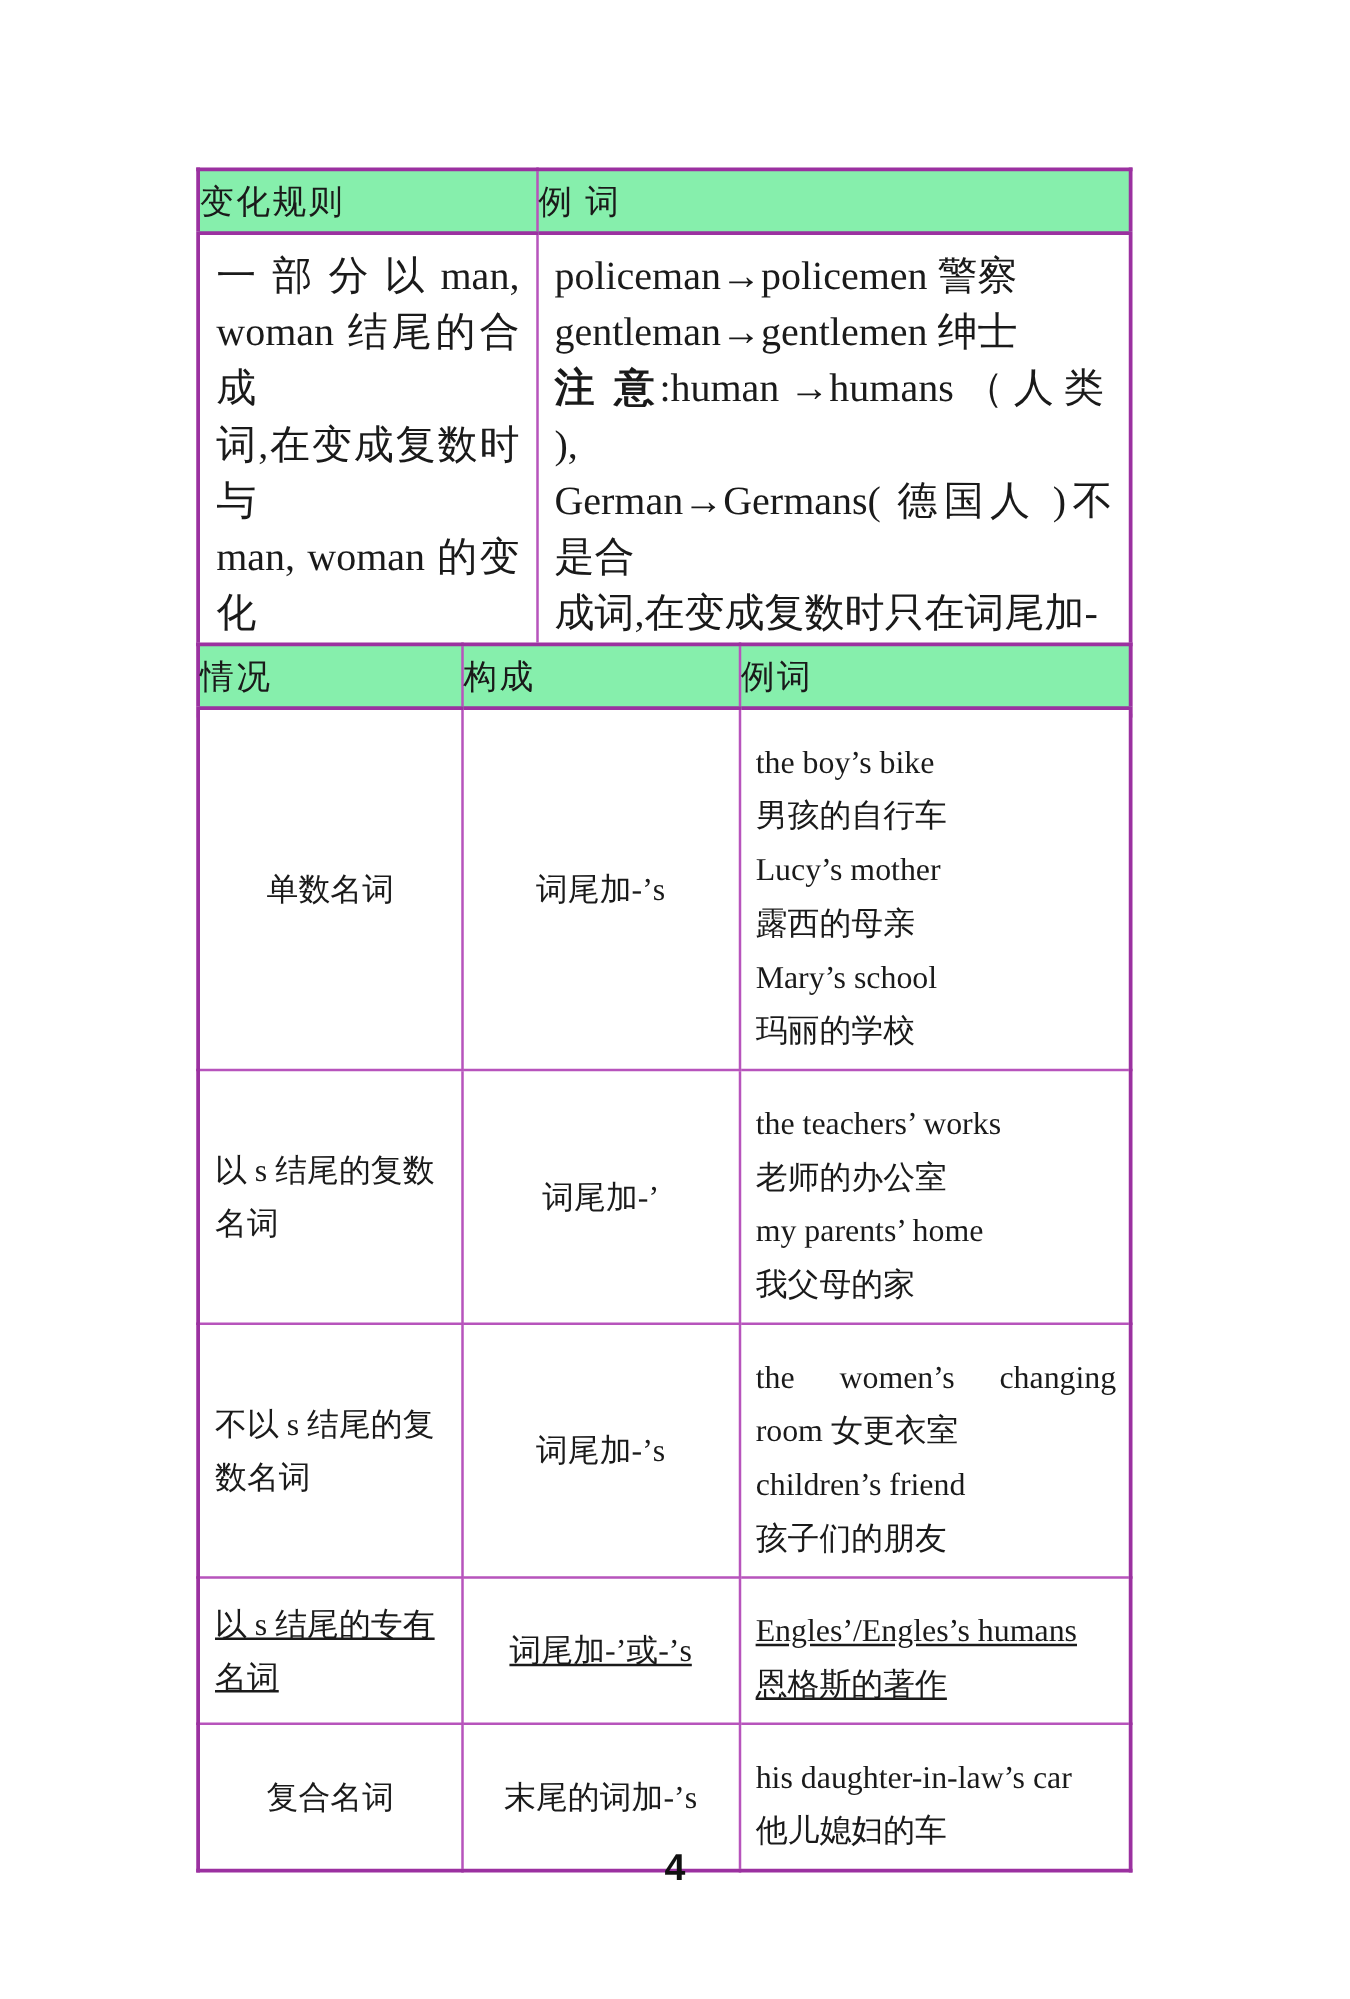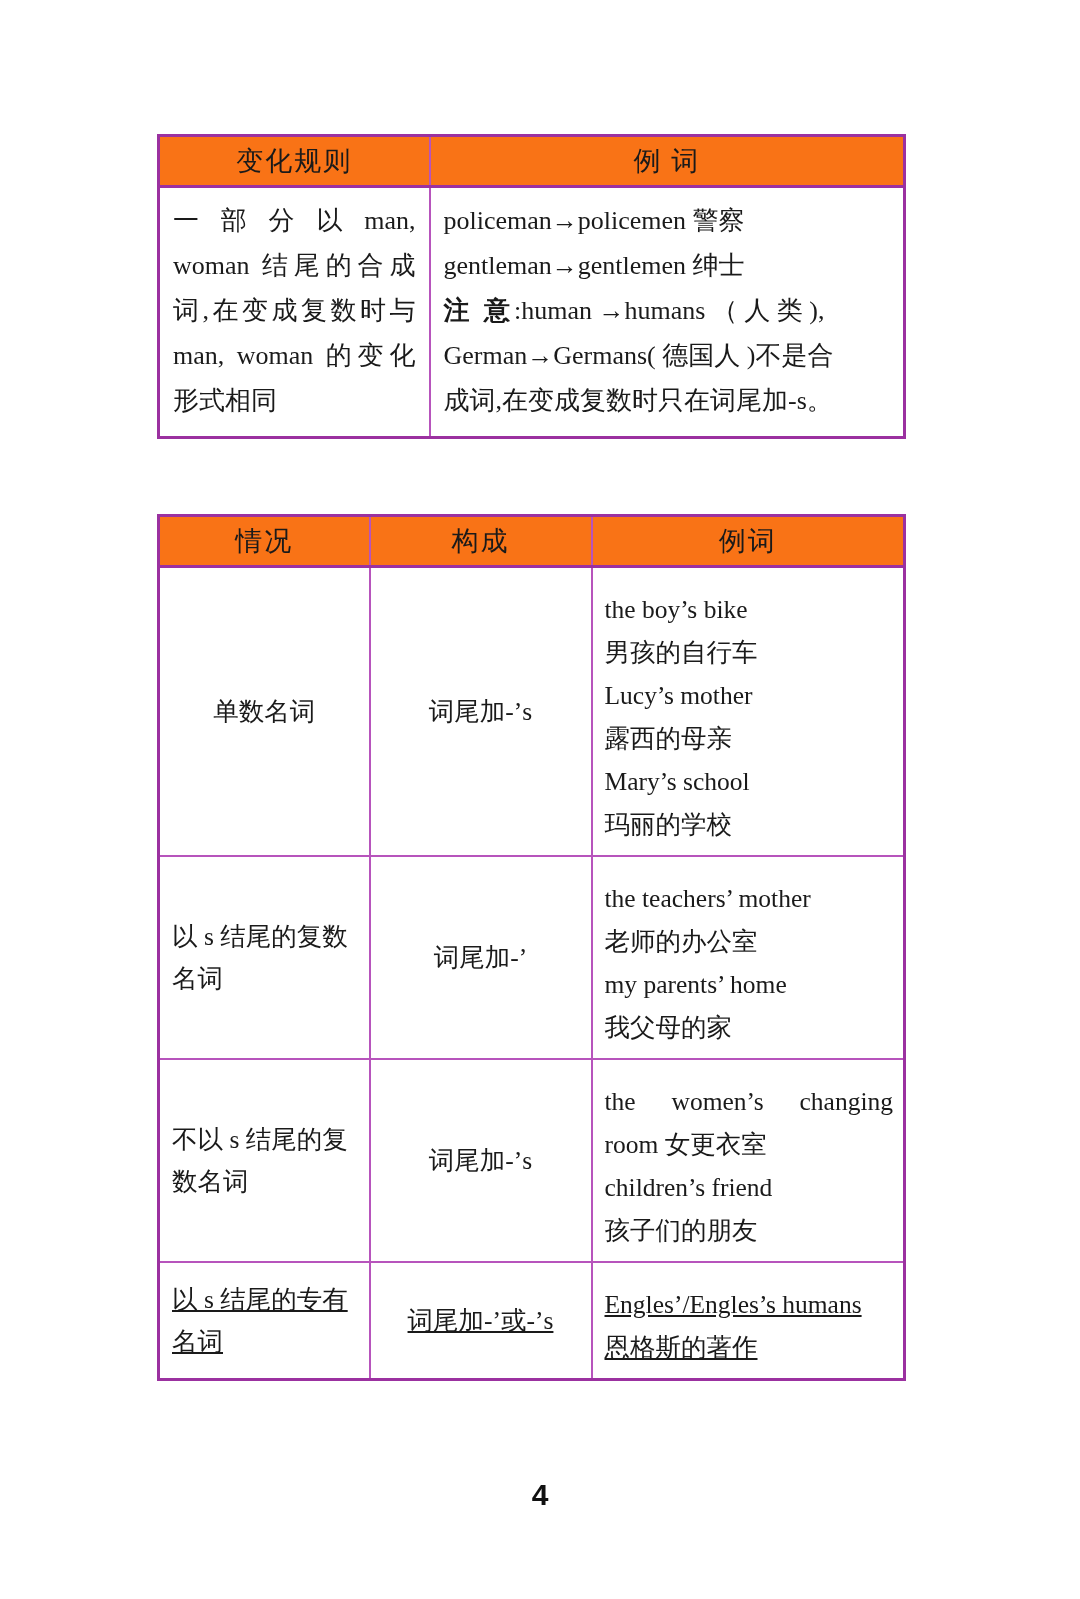--- a/index.html
+++ b/index.html
@@ -31,39 +31,38 @@
     border: 3px solid #9B31A0;
     background: #fff;
   }
   .tbl td, .tbl th {
     border: 2px solid #B754BC;
     padding: 0;
     vertical-align: middle;
     font-weight: normal;
   }
   .tbl .hdr td {
-    background: #f97316;
-    text-align: center;
+    background: #86efac;
     font-size: 27px;
     letter-spacing: 2px;
     height: 48px;
     border-bottom: 3px solid #9B31A0;
   }
 
   
   #table-one {
     left: 157px;
     top: 134px;
     width: 746px;
   }
   #table-one col.c1 { width: 271px; }
   #table-one col.c2 { width: 475px; }
   #table-one td.body-cell {
     padding: 10px 13px 13px 13px;
-    font-size: 26px;
+    font-size: 32px;
     line-height: 45px;
   }
   .just { text-align: justify; text-align-last: justify; }
   .justl { text-align: justify; }
   .note-label {
     font-weight: bold;
     letter-spacing: 4px;
   }
 
   
@@ -187,21 +186,21 @@
           <span class="ln">露西的母亲</span>
           <span class="ln">Mary’s school</span>
           <span class="ln">玛丽的学校</span>
         </td>
       </tr>
 
       <tr class="r2">
         <td class="case-cell">以 s 结尾的复数名词</td>
         <td class="form-cell">词尾加-’</td>
         <td class="ex-cell">
-          <span class="ln">the teachers’ mother</span>
+          <span class="ln">the teachers’ works</span>
           <span class="ln">老师的办公室</span>
           <span class="ln">my parents’ home</span>
           <span class="ln">我父母的家</span>
         </td>
       </tr>
 
       <tr class="r3">
         <td class="case-cell">不以 s 结尾的复数名词</td>
         <td class="form-cell">词尾加-’s</td>
         <td class="ex-cell">
@@ -213,18 +212,26 @@
 
       <tr class="r4">
         <td class="case-cell">以 s 结尾的专有名词</td>
         <td class="form-cell">词尾加-’或-’s</td>
         <td class="ex-cell">
           <span class="ln">Engles’/Engles’s humans</span>
           <span class="ln">恩格斯的著作</span>
         </td>
       </tr>
 
+      <tr class="r5">
+        <td class="case-cell center">复合名词</td>
+        <td class="form-cell">末尾的词加-’s</td>
+        <td class="ex-cell">
+          <span class="ln">his daughter-in-law’s car</span>
+          <span class="ln">他儿媳妇的车</span>
+        </td>
+      </tr>
     </tbody>
   </table>
 
   <div id="page-number">4</div>
 
 </div>
 
 </body></html>

